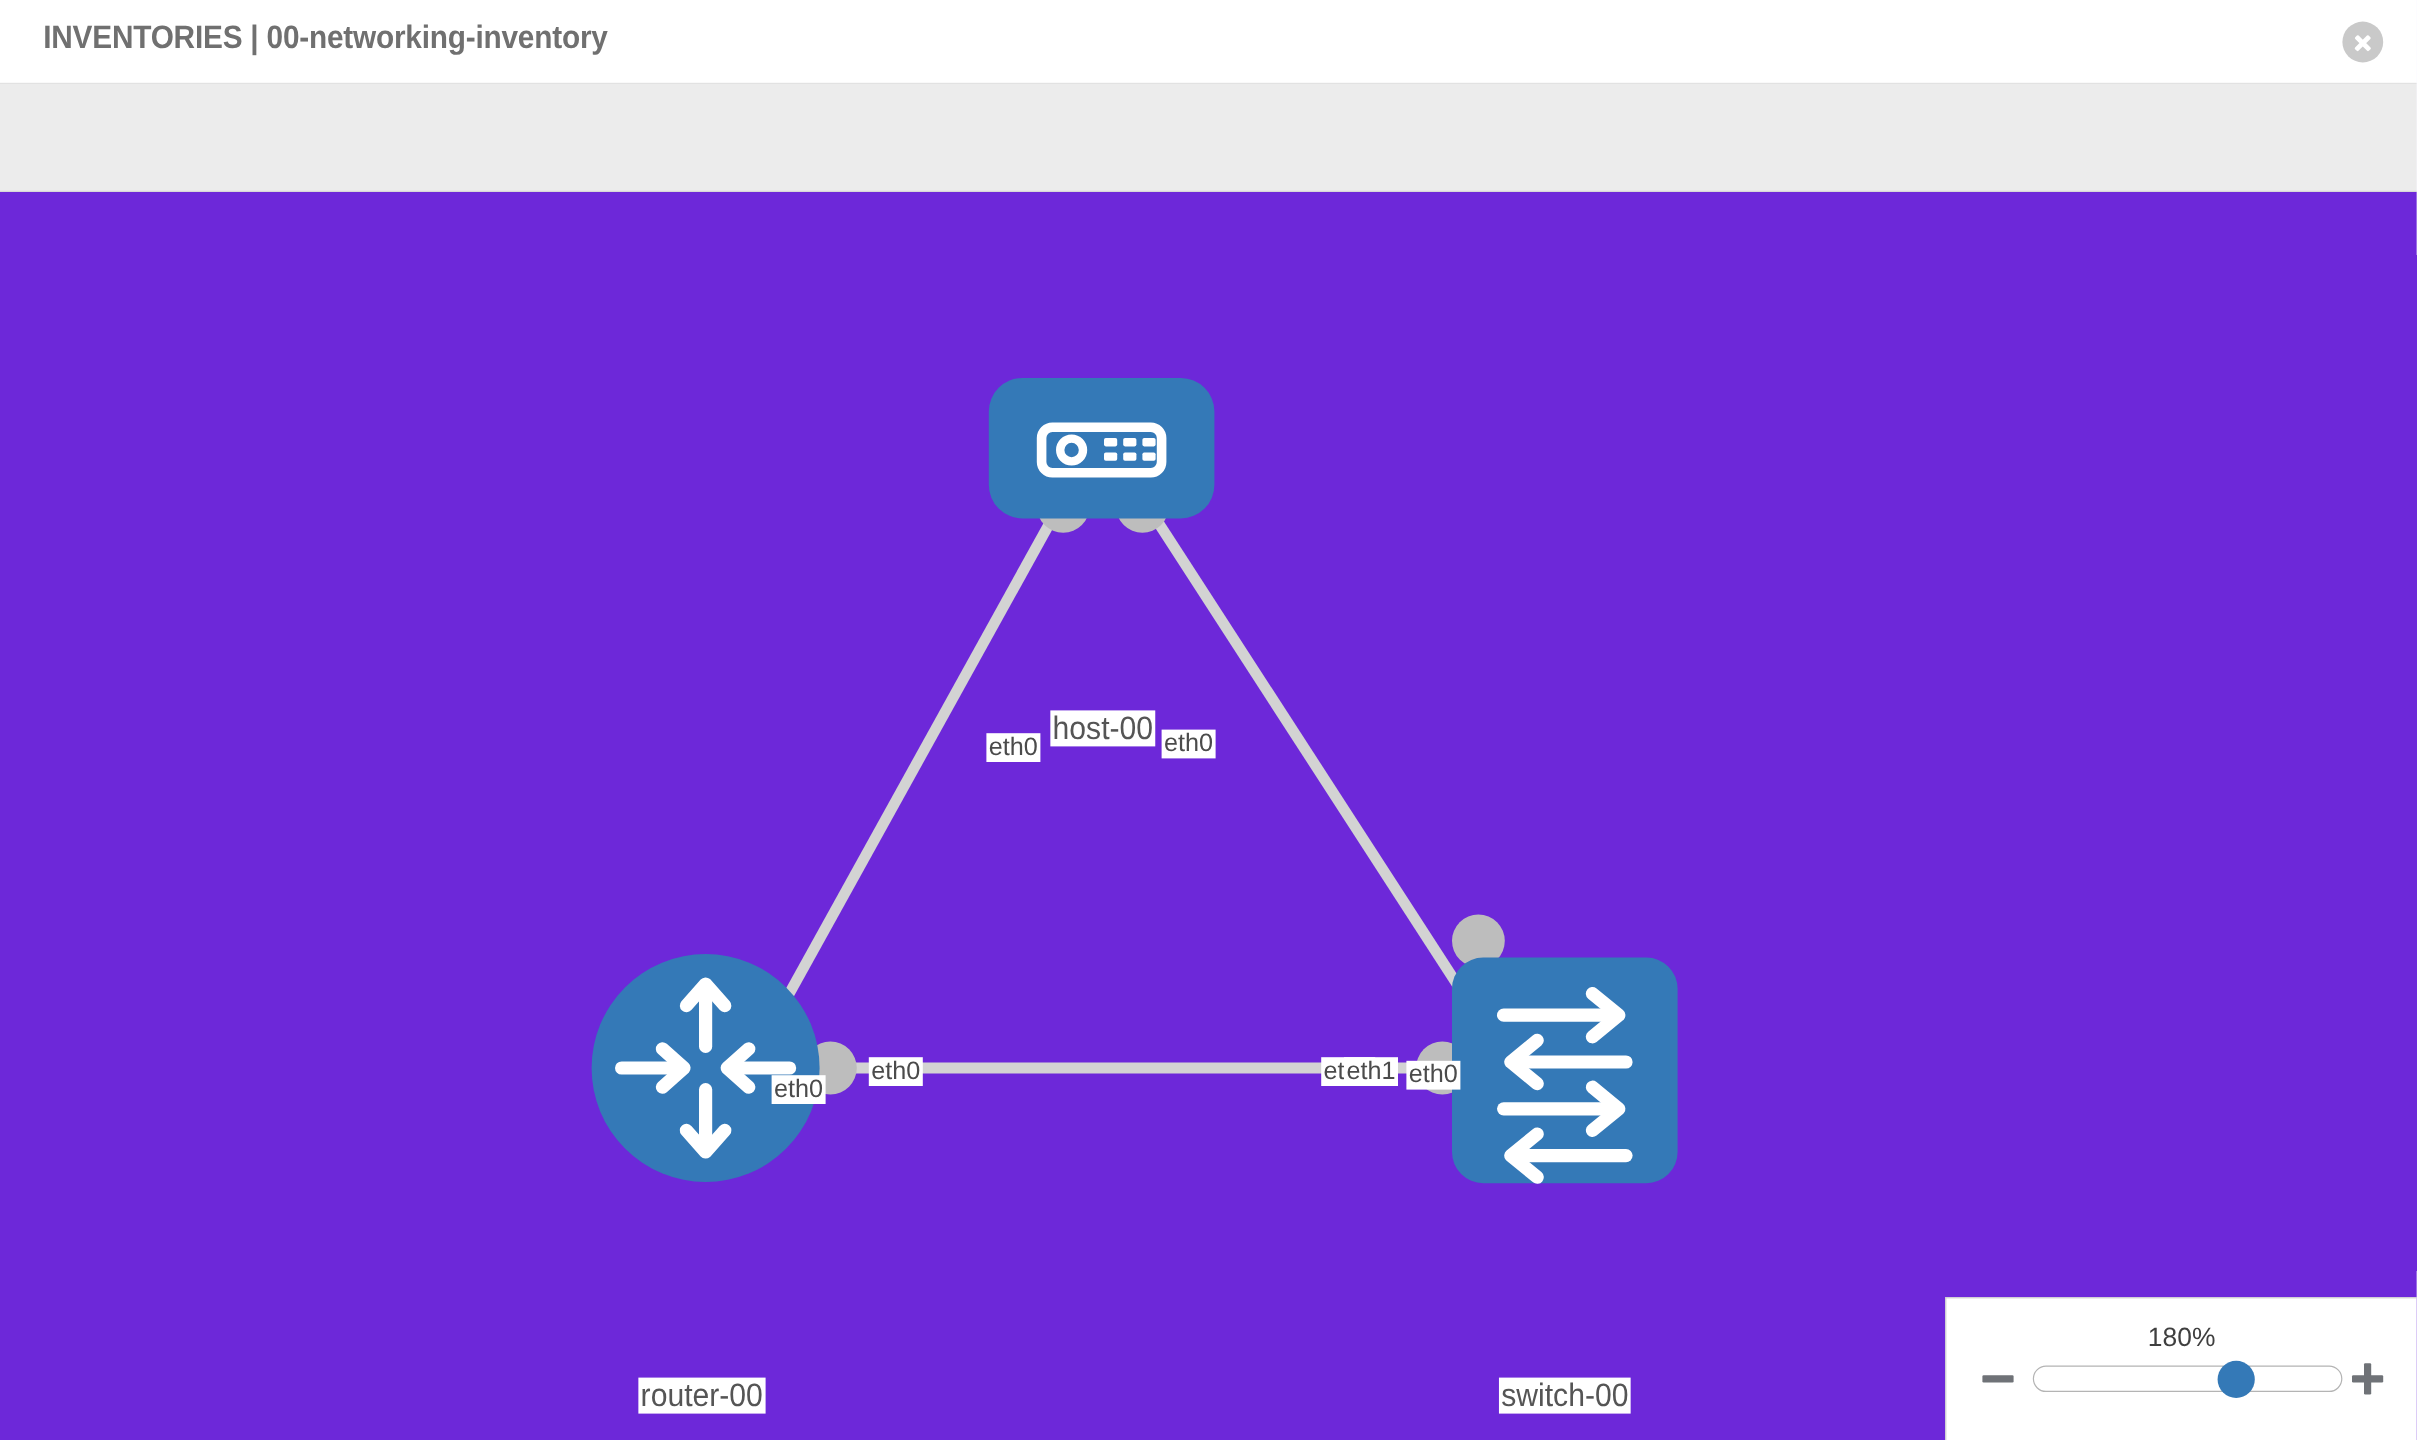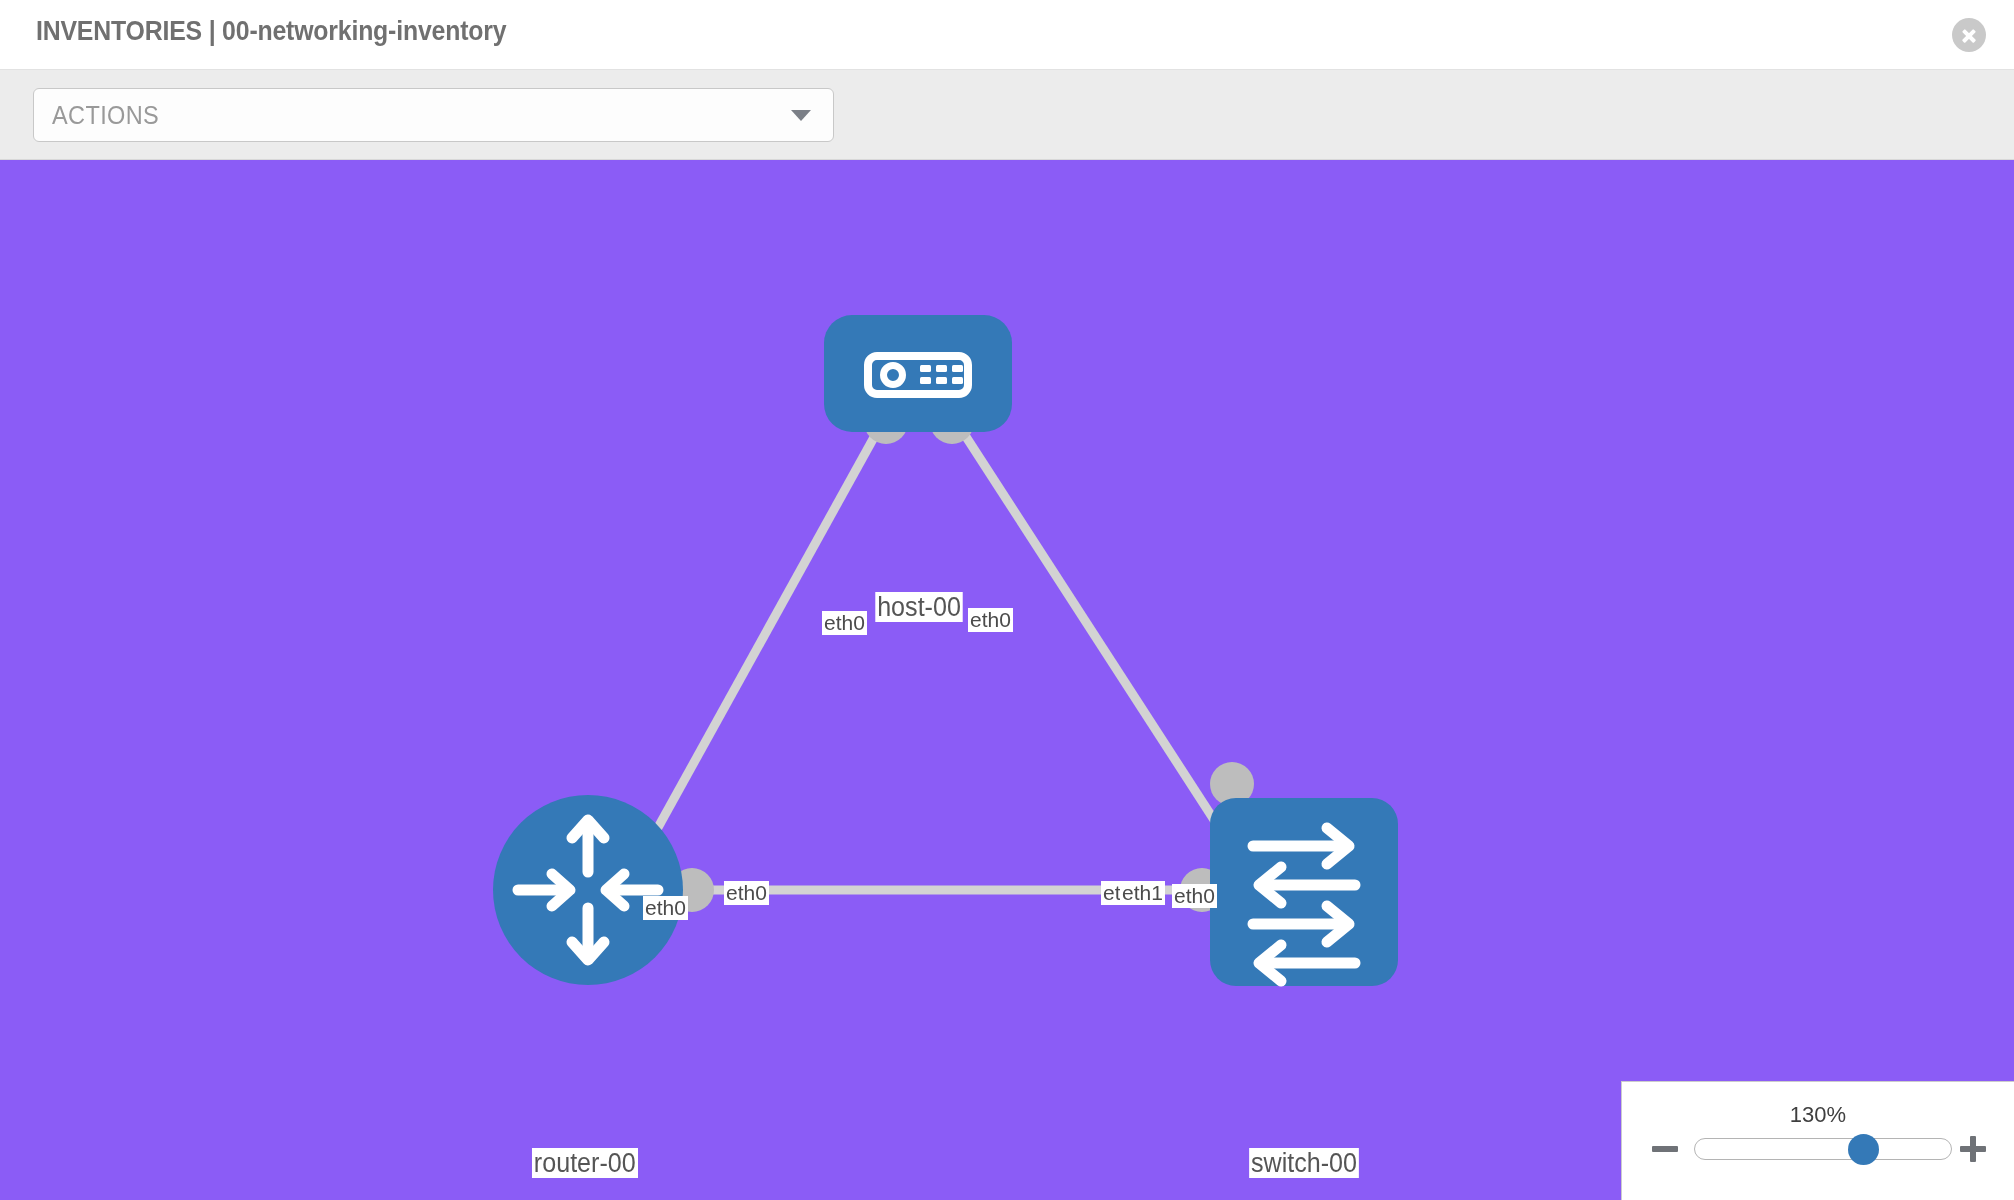--- a/index.html
+++ b/index.html
@@ -122,21 +122,21 @@
   }
   #wrench-icon { left: 1040px; }
   #key-icon    { left: 1107px; }
 
   
   .canvas {
     position: absolute;
     left: 0; top: 160px;
     width: 2014px;
     height: 1040px;
-    background: #8b5cf6;
+    background: #6d28d9;
     overflow: hidden;
   }
   .topology-svg {
     position: absolute;
     left: 0; top: 0;
   }
   .node-label {
     position: absolute;
     background: #ffffff;
     color: #555555;
@@ -230,24 +230,20 @@
 </head>
 <body>
 
 <div class="header">
   <div class="page-title">INVENTORIES | 00-networking-inventory</div>
   <div class="close-btn"></div>
 </div>
 
 <div class="toolbar">
 
-  <div class="select-box" id="actions-select">
-    <span class="sel-label">ACTIONS</span>
-    <span class="caret"></span>
-  </div>
 
   <div class="tool-icon" id="wrench-icon">
     <svg width="44" height="44" viewBox="0 0 44 44" aria-hidden="true">
       <g fill="none" stroke="#7b7f87" stroke-width="4.2" stroke-linecap="round" stroke-linejoin="round">
         <path d="M31.5 9.5 a9.5 9.5 0 1 0 3.5 9.0"></path>
         <path d="M26.5 24.5 L11.5 33.0"></path>
       </g>
       <circle cx="10.5" cy="34.5" r="3.1" fill="#7b7f87"></circle>
       <path d="M31.5 9.5 L25.6 15.4" stroke="#7b7f87" stroke-width="4.2" stroke-linecap="round"></path>
     </svg>
@@ -361,18 +357,18 @@
 
   <div class="port-label" style="left:724px; top:721px;">eth0</div>
 
   <div class="port-label" style="left:1101px; top:721px;">eth0</div>
 
   <div class="port-label" style="left:1120px; top:721px;">eth1</div>
 
 </div>
 
 <div class="zoom-panel">
-  <div class="zoom-percent">130%</div>
+  <div class="zoom-percent">180%</div>
   <div class="zoom-minus"></div>
   <div class="zoom-track"></div>
   <div class="zoom-thumb"></div>
   <div class="zoom-plus"></div>
 </div>
 
 </body></html>

